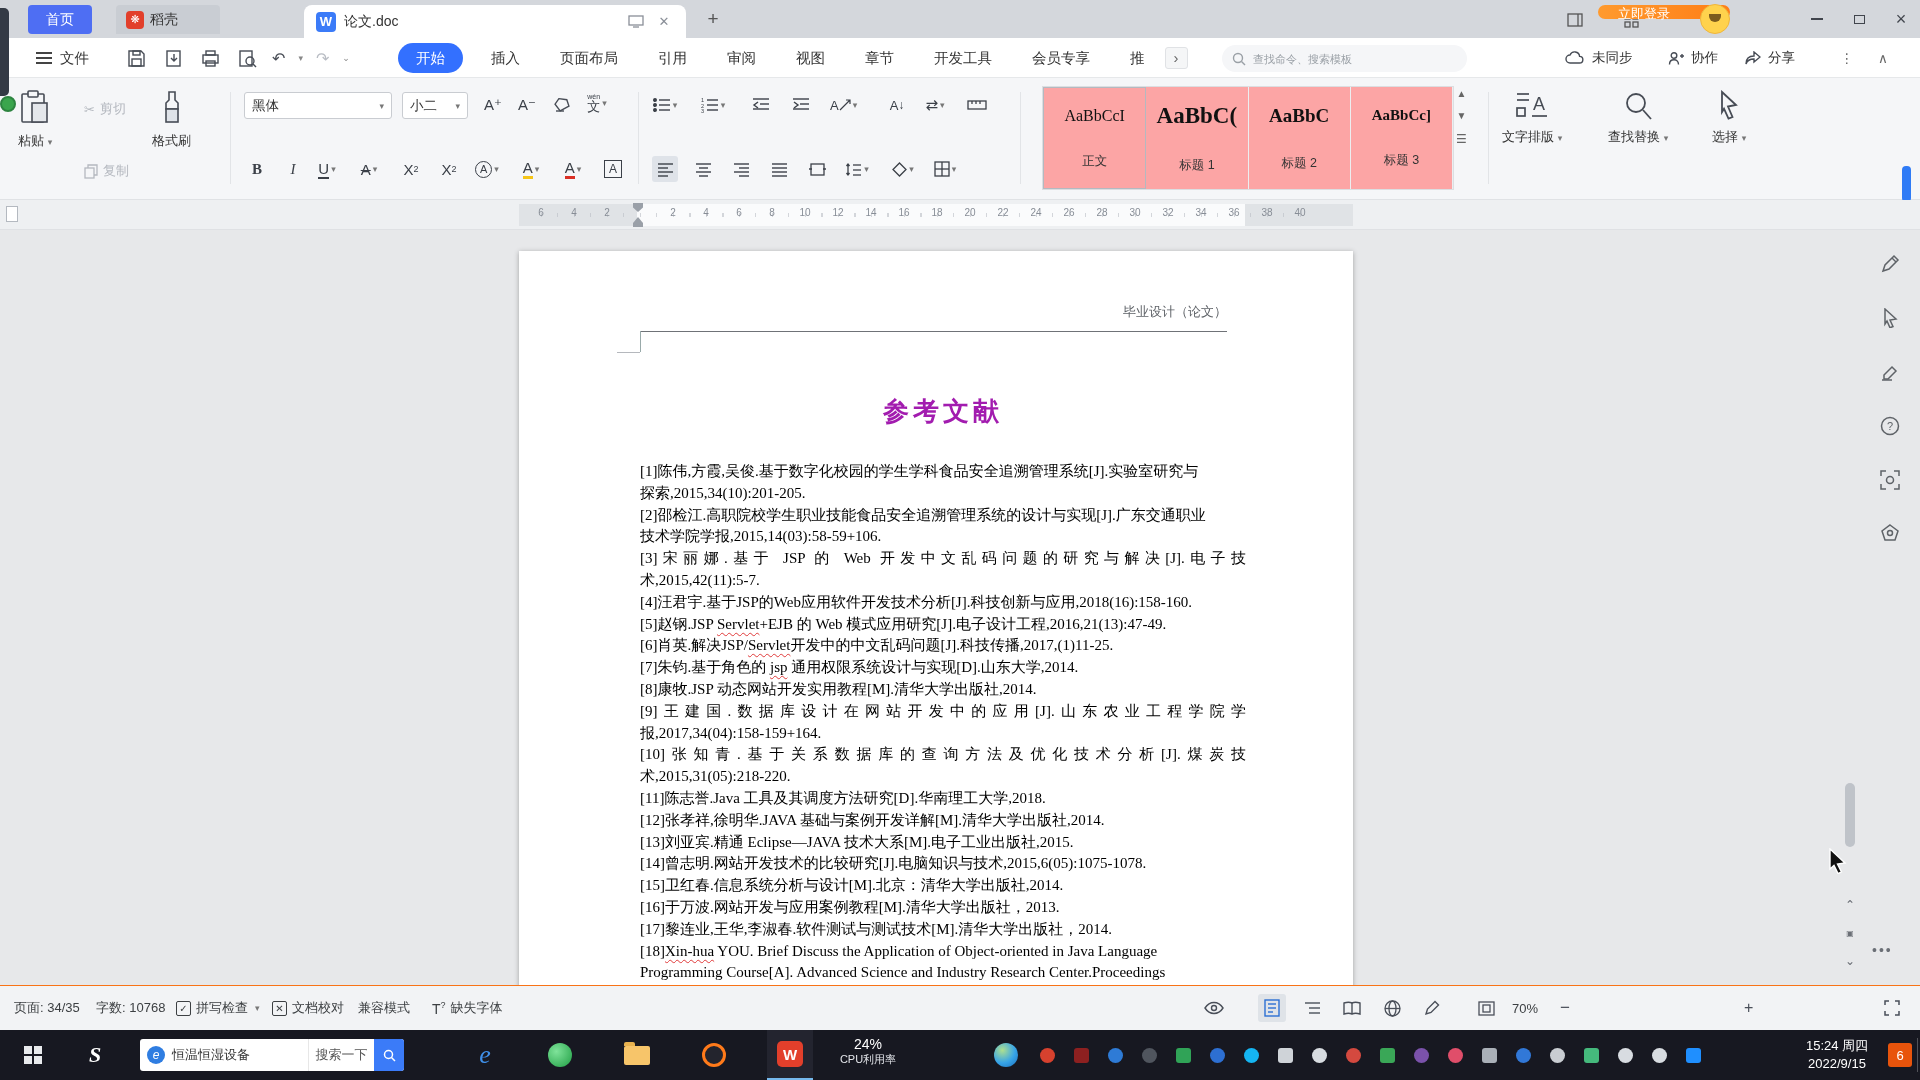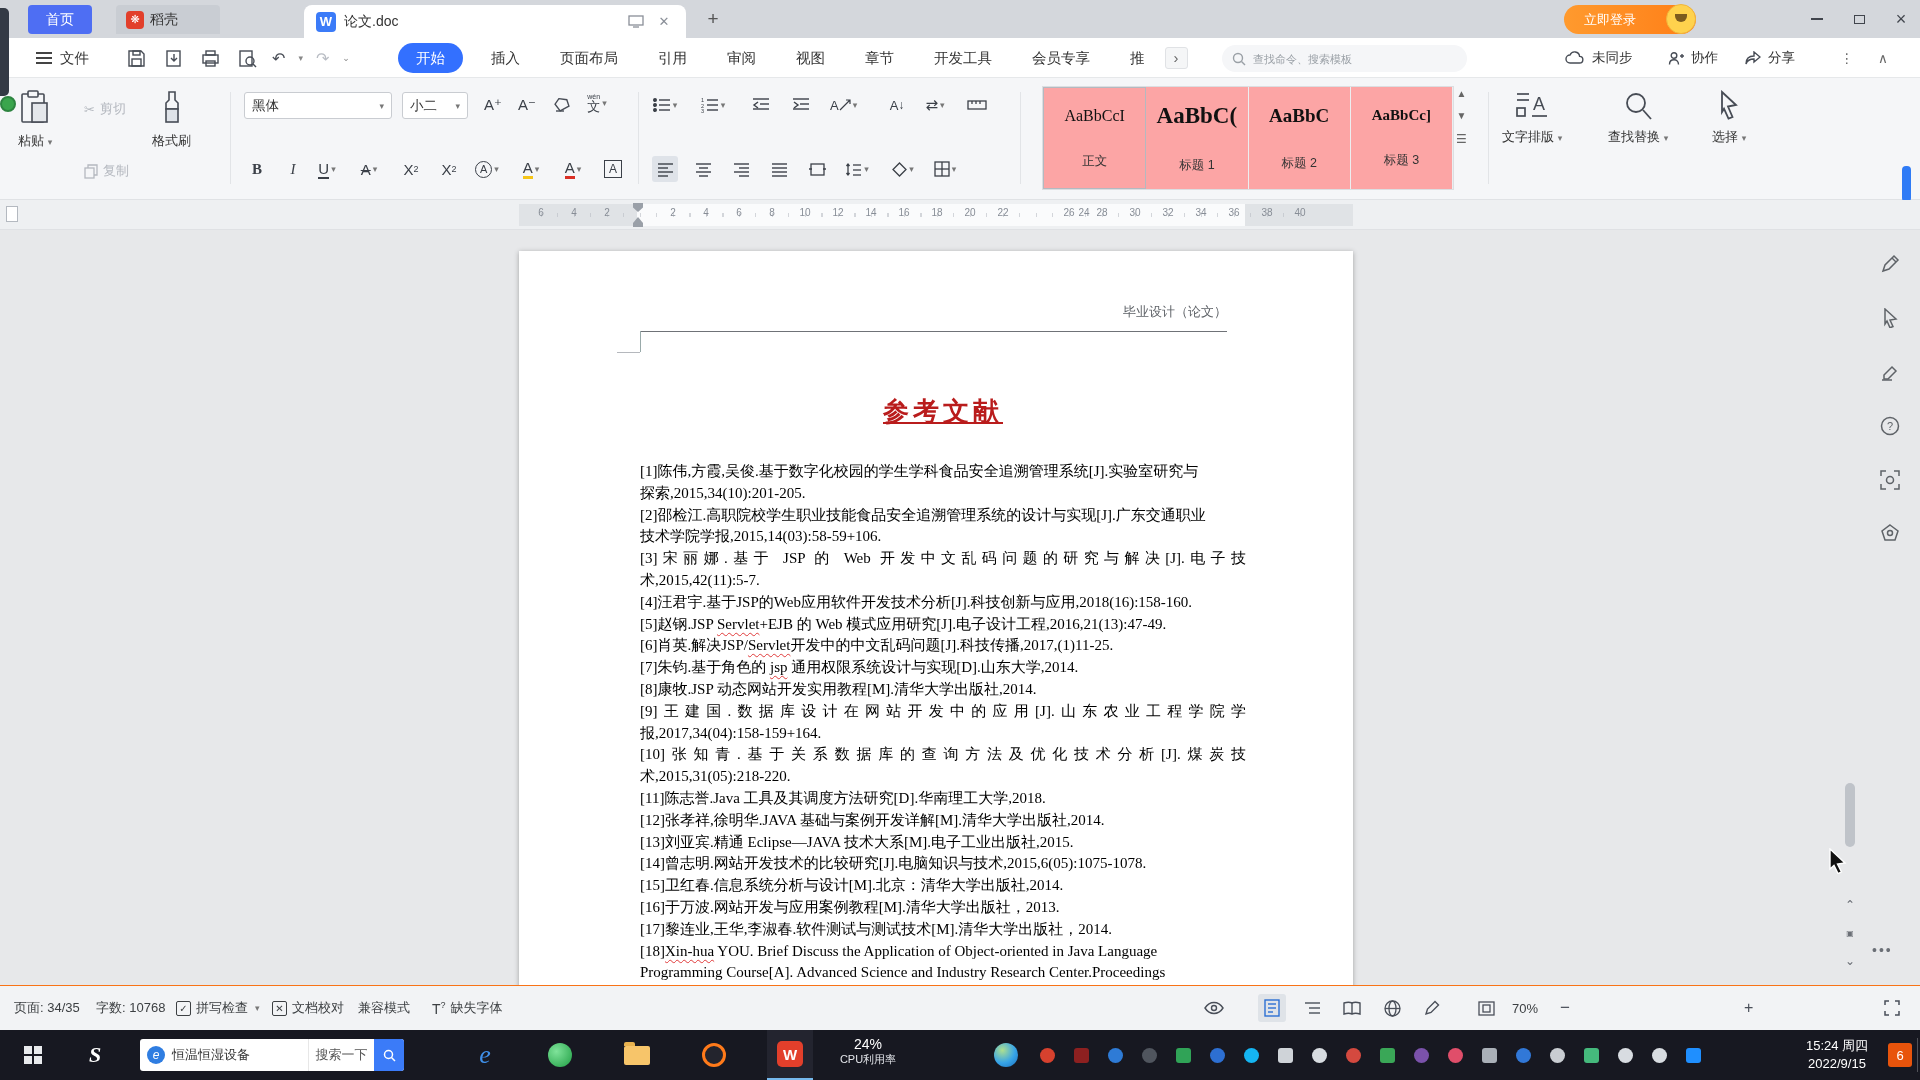--- a/index.html
+++ b/index.html
@@ -15,21 +15,21 @@
   .edge-green { position:absolute; left:0; top:96px; width:16px; height:16px; border-radius:50%; background:#3aa54d; border:2px solid #2d8440; z-index:60; }
   .tab-home { position:absolute; left:28px; top:5px; width:64px; height:29px; background:#4e6ef3; color:#fff; border-radius:4px; display:flex; align-items:center; justify-content:center; font-size:14px; }
   .tab-docer { position:absolute; left:116px; top:5px; width:104px; height:29px; background:#c9cdd3; border-radius:4px 4px 0 0; display:flex; align-items:center; gap:6px; padding:0 10px; font-size:14px; color:#333; }
   .docer-logo { width:18px; height:18px; background:#e23f2b; border-radius:4px; color:#fff; font-size:11px; display:flex; align-items:center; justify-content:center; }
   .tab-doc { position:absolute; left:304px; top:5px; width:382px; height:33px; background:#fff; border-radius:8px 8px 0 0; display:flex; align-items:center; padding:0 12px; gap:8px; }
   .wps-w { width:20px; height:20px; background:#3b7bf8; border-radius:4px; color:#fff; font-size:13px; font-weight:bold; display:flex; align-items:center; justify-content:center; }
   .tab-doc-title { font-size:14px; color:#333; flex:1; }
   .tab-doc .t-ico { color:#8a8f98; font-size:13px; width:20px; }
   .newtab { position:absolute; left:700px; top:6px; width:26px; height:26px; font-size:19px; color:#555; display:flex; align-items:center; justify-content:center; }
   .tb-tool { position:absolute; top:9px; width:26px; height:22px; color:#555; }
-  .login-btn { position:absolute; left:1564px; top:5px; width:132px; height:29px; border-radius:15px; background:linear-gradient(90deg,#ff9a2e,#ff7e17); color:#fff; font-size:13px; display:flex; align-items:center; padding-left:20px; }
+  .login-btn { position:absolute; left:1598px; top:5px; width:132px; height:14px; border-radius:15px; background:linear-gradient(90deg,#ff9a2e,#ff7e17); color:#fff; font-size:13px; display:flex; padding-left:20px; }
   .avatar { position:absolute; right:0px; top:-1px; width:30px; height:30px; border-radius:50%; background:#ffd24d; border:1px solid #f0b63c; }
   .avatar::after { content:""; position:absolute; left:8px; top:9px; width:12px; height:8px; border-radius:0 0 8px 8px; background:#7c5b1e; }
   .winctl { position:absolute; top:7px; width:30px; height:24px; color:#41454d; display:flex; align-items:center; justify-content:center; }
   .min-bar { width:12px; height:2px; background:#41454d; }
   .restore-box { width:11px; height:9px; border:1.5px solid #41454d; }
 
   
   .menubar { position:absolute; left:0; top:38px; width:1920px; height:40px; background:#fff; border-bottom:1px solid #e6e8ea; }
   .file-btn { position:absolute; left:36px; top:0; height:40px; display:flex; align-items:center; gap:8px; font-size:14.5px; color:#333; }
   .hamb { width:16px; height:12px; border-top:2px solid #444; border-bottom:2px solid #444; position:relative; }
@@ -86,21 +86,21 @@
   .mk-left { left:633px; top:23px; width:10px; height:4px; }
   .ruler-corner { position:absolute; left:6px; top:6px; width:12px; height:16px; border:1px solid #b4b9c0; background:#fff; }
 
   
   .canvas { position:absolute; left:0; top:230px; width:1920px; height:755px; background:#e7e8ea; overflow:hidden; }
   .page { position:absolute; left:519px; top:21px; width:834px; height:780px; background:#fff; box-shadow:0 1px 5px rgba(0,0,0,.3); }
   .hdr-text { position:absolute; left:604px; top:52px; font-family:"Liberation Serif","DejaVu Serif",serif; font-size:13px; color:#5f6368; }
   .hdr-line { position:absolute; left:121px; top:80px; width:587px; border-top:1px solid #6f7277; }
   .hdr-step { position:absolute; left:121px; top:80px; height:21px; border-left:1px solid #9aa; }
   .hdr-substep { position:absolute; left:98px; top:101px; width:23px; border-top:1px solid #b5b8bd; }
-  .doc-title { position:absolute; left:121px; top:143px; width:606px; text-align:center; font-size:26px; font-weight:bold; color:#b91c1c; letter-spacing:4px;text-decoration:underline; }
+  .doc-title { position:absolute; left:121px; top:143px; width:606px; text-align:center; font-size:26px; font-weight:bold; color:#a21caf; letter-spacing:4px; }
   #doc-body { position:absolute; left:121px; top:210px; width:606px; font-family:"Liberation Serif","DejaVu Serif",serif; font-size:15px; color:#000; }
   .ref-line { line-height:21.8px; height:21.8px; white-space:pre; }
   .ref-line.stretch { white-space:normal; text-align:justify; text-align-last:justify; }
   .misspell { text-decoration:underline wavy #e03a3a 1px; text-underline-offset:3px; }
 
   .side-tools { position:absolute; left:1868px; top:20px; width:44px; display:flex; flex-direction:column; gap:26px; align-items:center; color:#5f6368; }
   .side-btn { width:28px; height:28px; }
   .scroll-thumb { position:absolute; left:1845px; top:553px; width:10px; height:64px; background:#bfc3c9; border-radius:5px; }
   .pgnav { position:absolute; left:1838px; width:24px; height:20px; color:#6b6f76; font-size:12px; display:flex; align-items:center; justify-content:center; }
   .dots3 { position:absolute; left:1872px; top:712px; color:#6b6f76; font-size:14px; letter-spacing:2px; }
@@ -566,21 +566,21 @@
         <span class="rnum" style="left: 706px;">4</span>
         <span class="rnum" style="left: 739px;">6</span>
         <span class="rnum" style="left: 772px;">8</span>
         <span class="rnum" style="left: 805px;">10</span>
         <span class="rnum" style="left: 838px; text-align: right;">12</span>
         <span class="rnum" style="left: 871px;">14</span>
         <span class="rnum" style="left: 904px;">16</span>
         <span class="rnum" style="left: 937px;">18</span>
         <span class="rnum" style="left: 970px;">20</span>
         <span class="rnum" style="left: 1003px;">22</span>
-        <span class="rnum" style="left: 1084px;">24</span>
+        <span class="rnum" style="left: 1036px;">24</span>
         <span class="rnum" style="left: 1069px;">26</span>
         <span class="rnum" style="left: 1102px;">28</span>
         <span class="rnum" style="left: 1135px;">30</span>
         <span class="rnum" style="left: 1168px;">32</span>
         <span class="rnum" style="left: 1201px;">34</span>
         <span class="rnum" style="left: 1234px;">36</span>
         <span class="rnum" style="left: 1267px;">38</span>
         <span class="rnum" style="left: 1300px;">40</span>
       </div>
     <div class="marker mk-first"></div>

